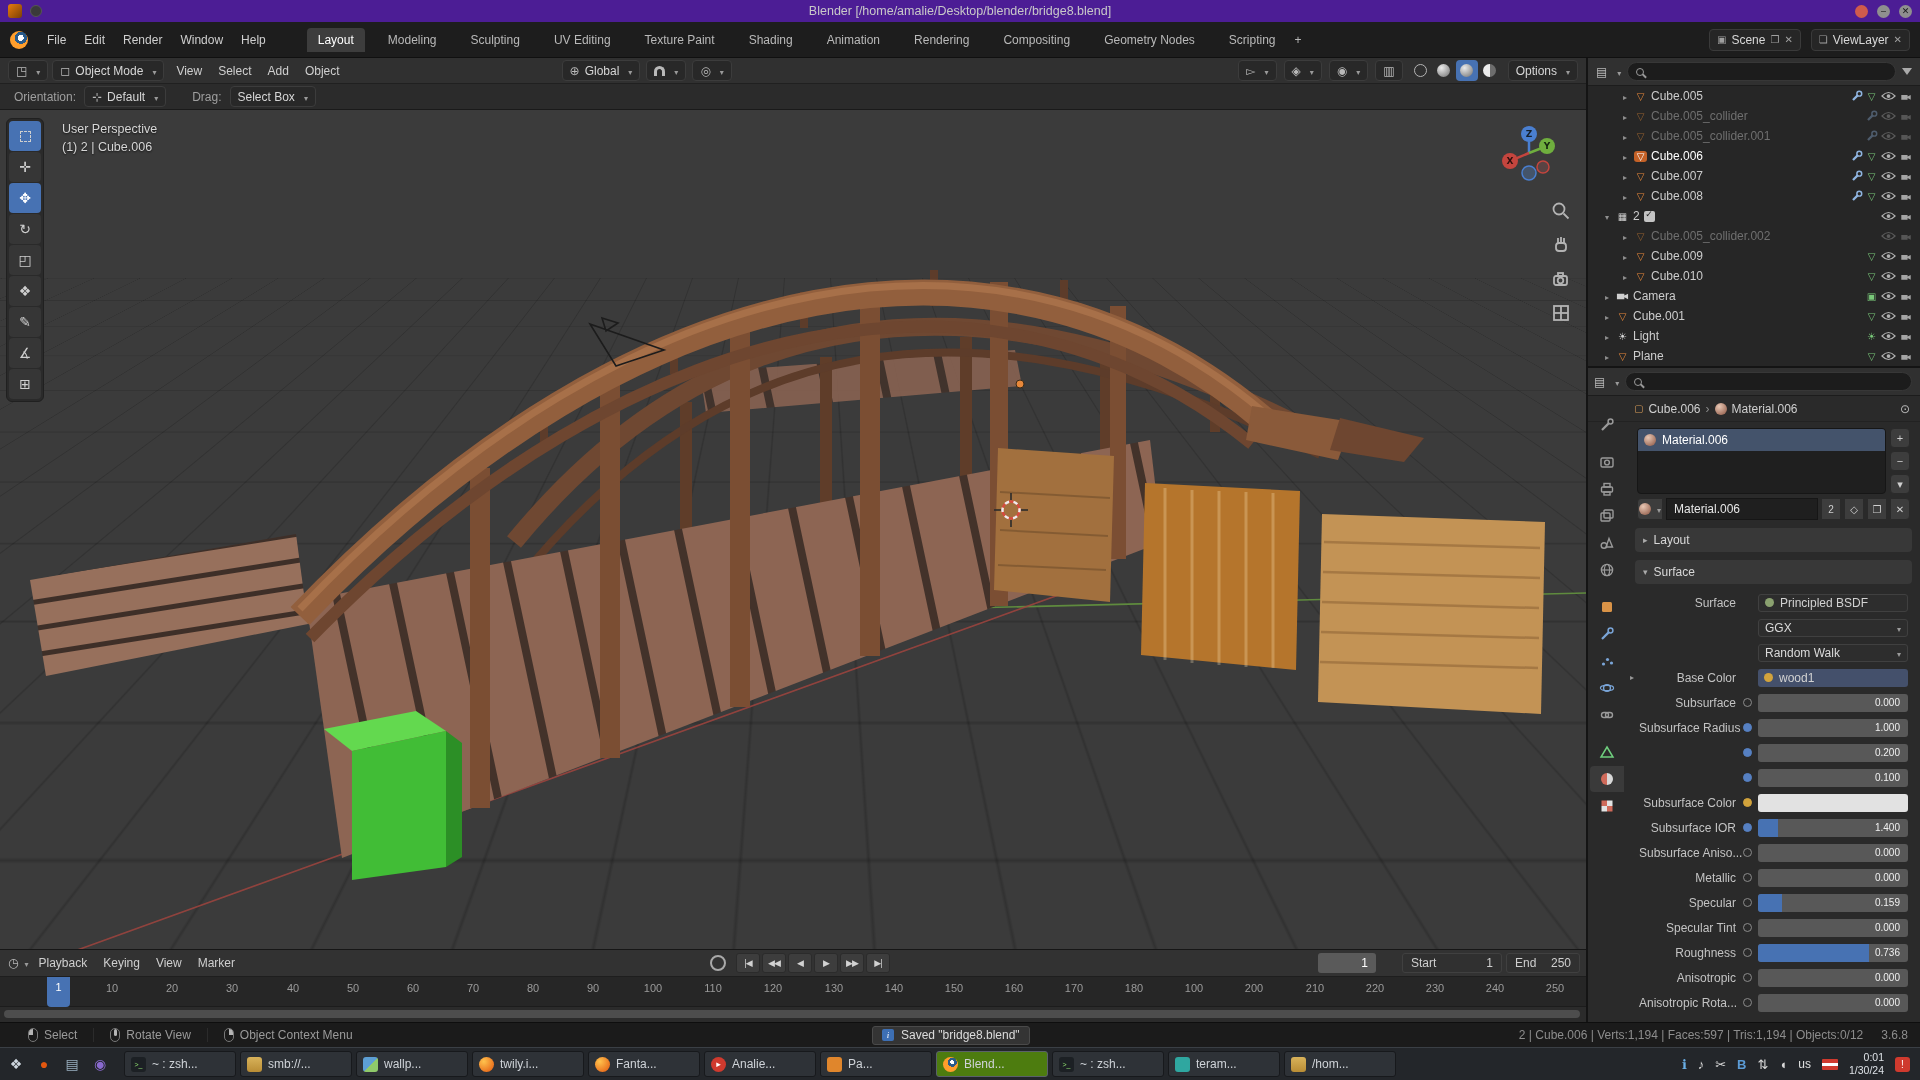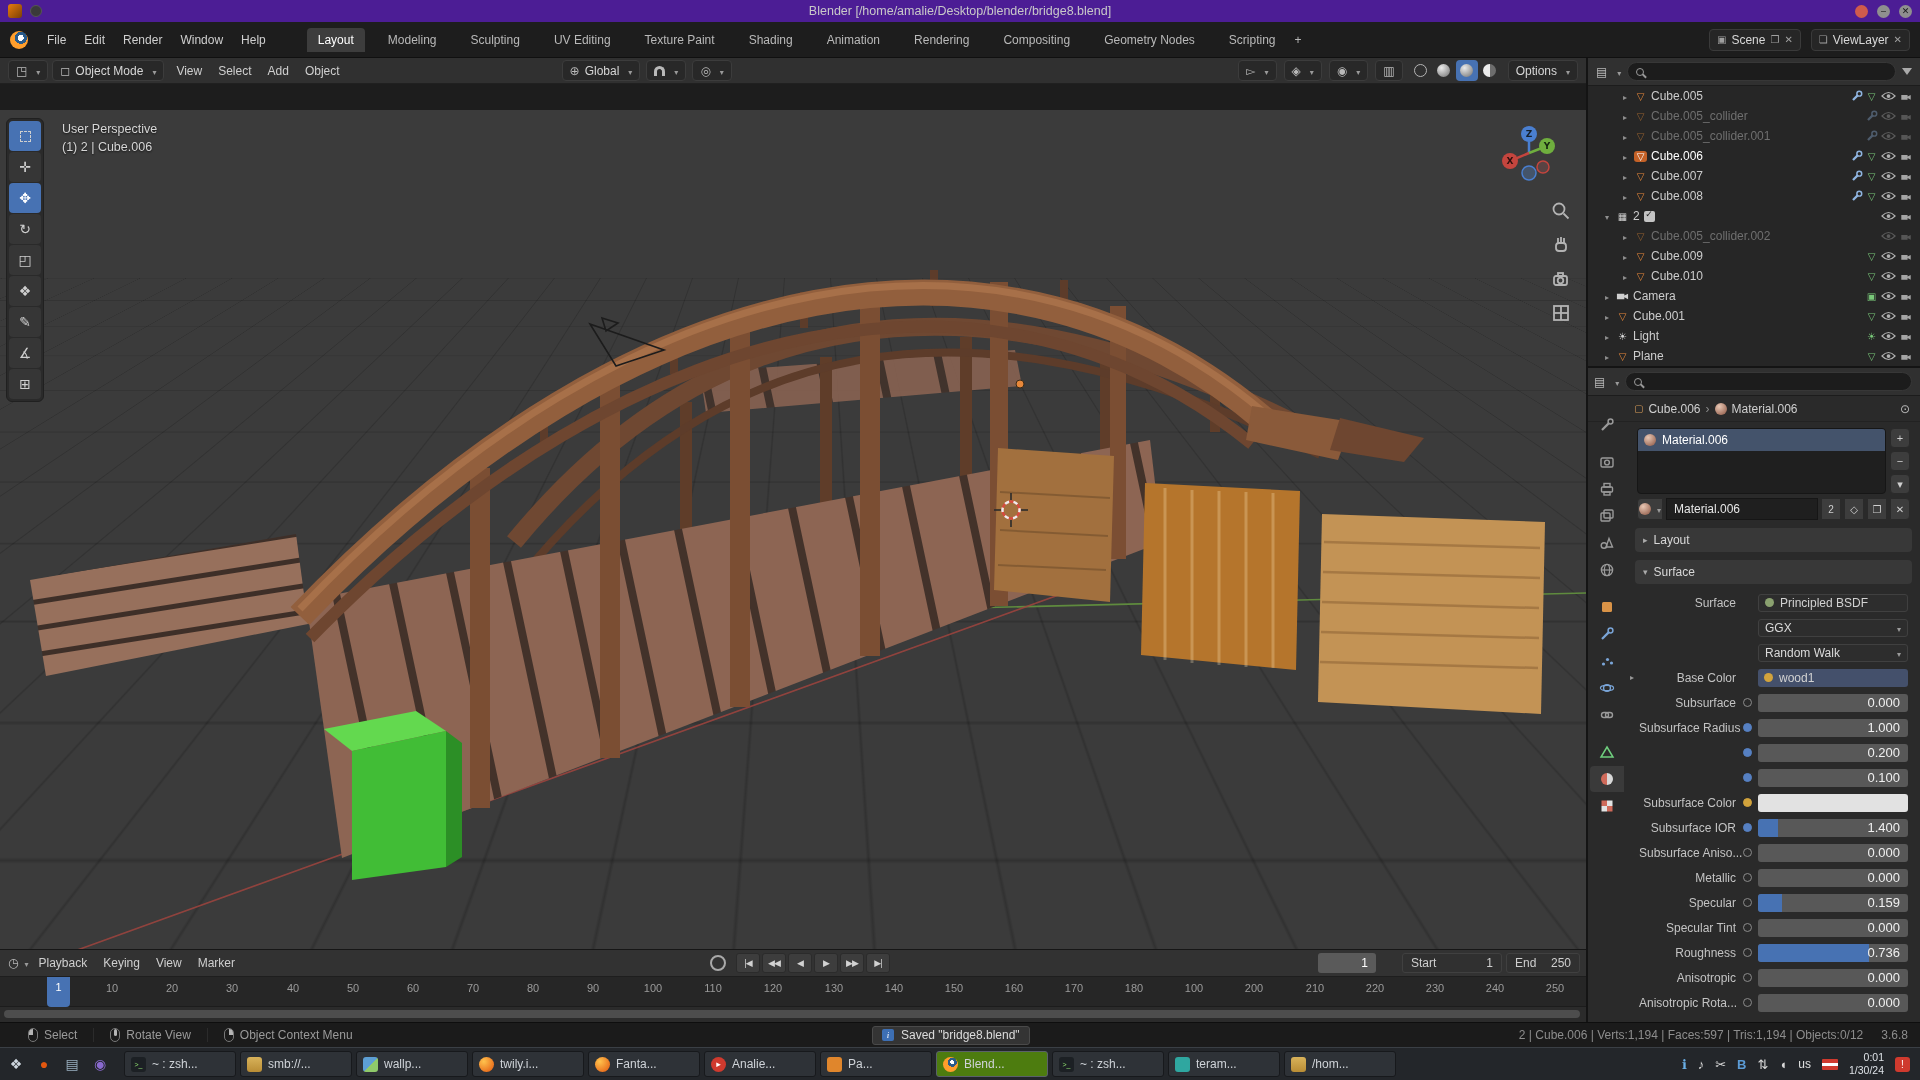--- a/index.html
+++ b/index.html
@@ -132,21 +132,21 @@
 .pexp{width:14px;text-align:center;font-size:8px;color:#999}
 .has-exp .pexp::before{content:"▸"}
 .plabel{width:104px;text-align:right;padding-right:7px;color:#c3c3c3;white-space:nowrap;overflow:hidden}
 .pdot{width:9px;height:9px;border:1.5px solid #8b8b8b;border-radius:50%;margin-right:6px;flex:none}
 .no-dot .pdot{visibility:hidden}
 .dot-blue .pdot{background:#5680c2;border-color:#5680c2}
 .dot-yellow .pdot{background:#d2a33c;border-color:#d2a33c}
 .pw{display:none;flex:1;height:18px;border-radius:3px;position:relative;align-items:center;overflow:hidden}
 .k-slider .pw-slider{display:flex;background:#585858;justify-content:flex-end}
 .pw-slider .fill{position:absolute;left:0;top:0;bottom:0;width:var(--fill,0%);background:#4772b3}
-.pw-slider .val{position:relative;padding-right:8px;color:#f0f0f0;font-size:13px}
+.pw-slider .val{position:relative;padding-right:8px;color:#f0f0f0;font-size:10px}
 .k-drop .pw-drop{display:flex;background:#2d2d2d;border:1px solid #404040;padding:0 6px}
 .pw-drop .val{flex:1;color:#dadada}
 .k-nodebtn .pw-node{display:flex;background:#2d2d2d;border:1px solid #404040;padding:0 6px;gap:6px}
 .ndot{width:9px;height:9px;border-radius:50%;background:#8aa16f}
 .k-link .pw-link{display:flex;background:#44506b;padding:0 6px;gap:6px}
 .ydot{width:9px;height:9px;border-radius:50%;background:#d2a33c}
 .k-color .pw-color{display:flex;background:#e2e2e2}
 
 
 #timeline{left:0;top:949px;width:1586px;height:73px;background:#2b2b2b;border-top:1px solid #161616}
@@ -321,20 +321,33 @@
             <span class="ball half"></span>
           </span>
       </span>
       <span class="hbtn">
           <span>Options</span>
           <span class="chev"></span>
         </span>
     </span>
   </div>
 
+  <div id="vp-tools" class="abs">
+    <span class="tool-label">Orientation:</span>
+    <span class="hbtn">
+        <span class="hicon">⊹</span>
+        <span>Default</span>
+        <span class="chev"></span>
+      </span>
+    <span class="tool-label" style="margin-left:18px">Drag:</span>
+    <span class="hbtn">
+        <span>Select Box</span>
+        <span class="chev"></span>
+      </span>
+  </div>
 
   <div id="viewport" class="abs">
     <div id="floor">
         <div class="plane"></div>
       </div>
 
     <svg id="scene" width="1586" height="839" viewBox="0 0 1586 839">
       <defs>
         <pattern id="pk" width="58" height="300" patternUnits="userSpaceOnUse" patternTransform="rotate(-12)">
           <rect width="58" height="300" fill="#43322a"></rect>

